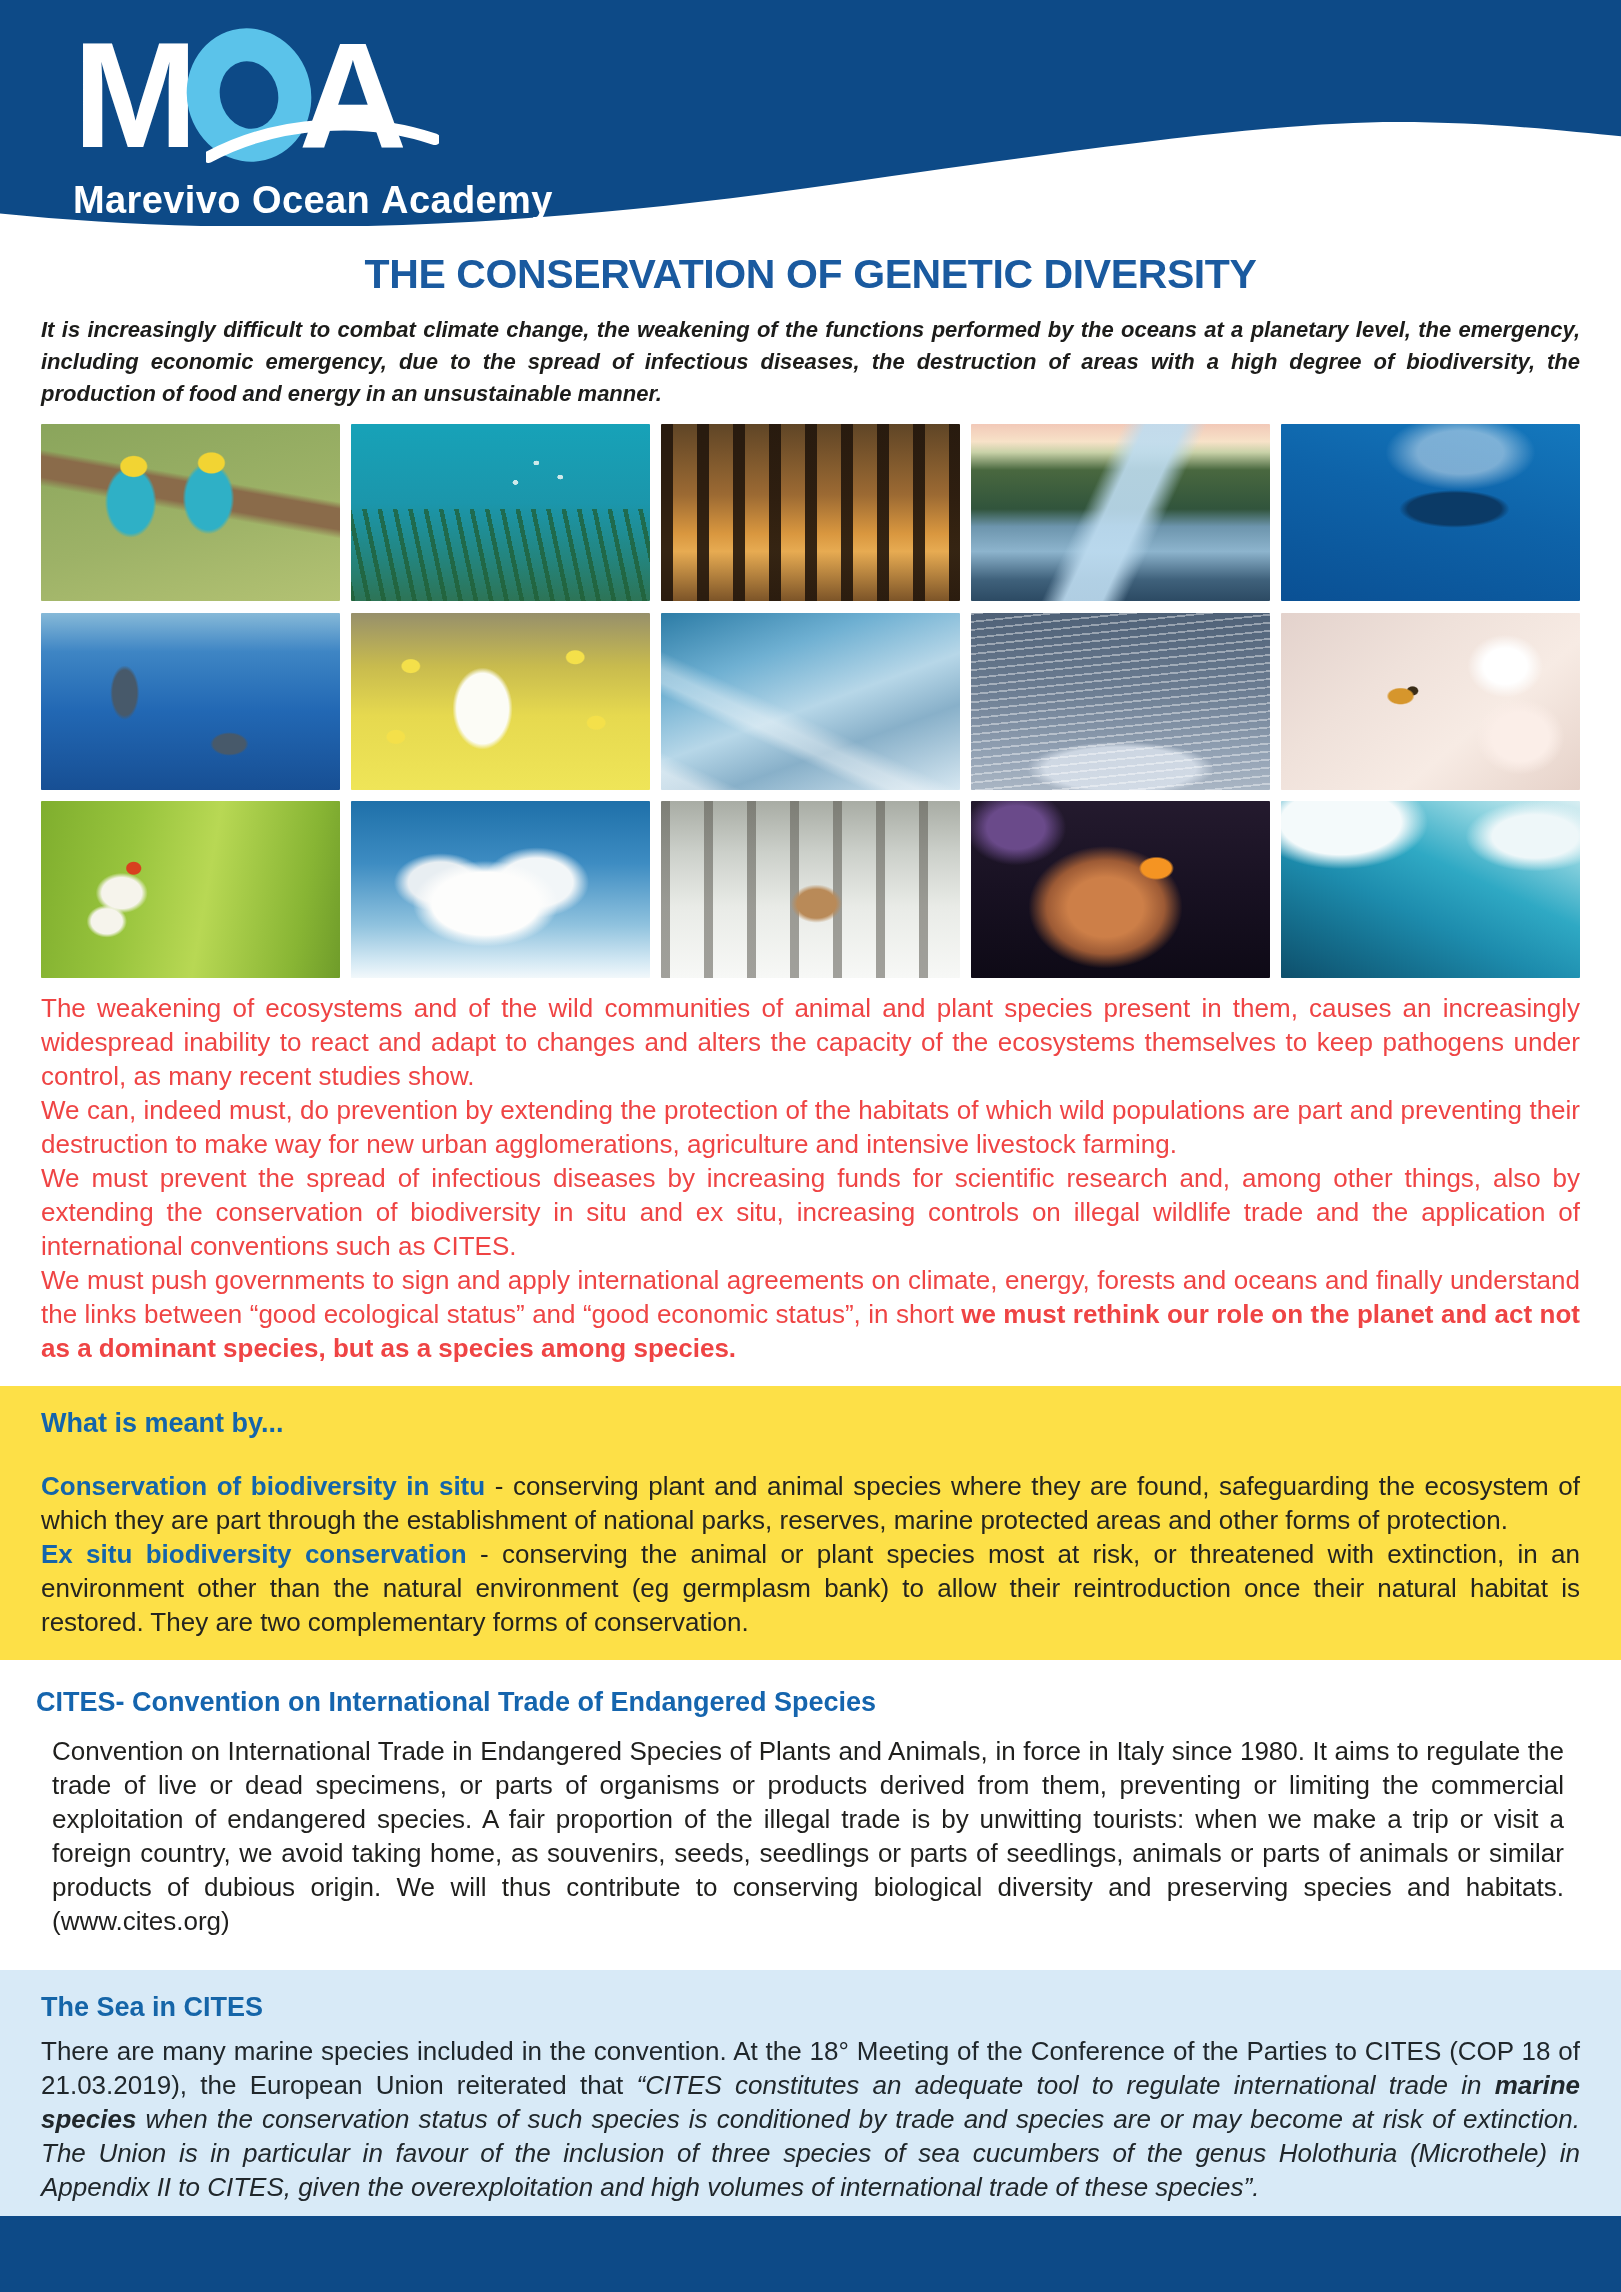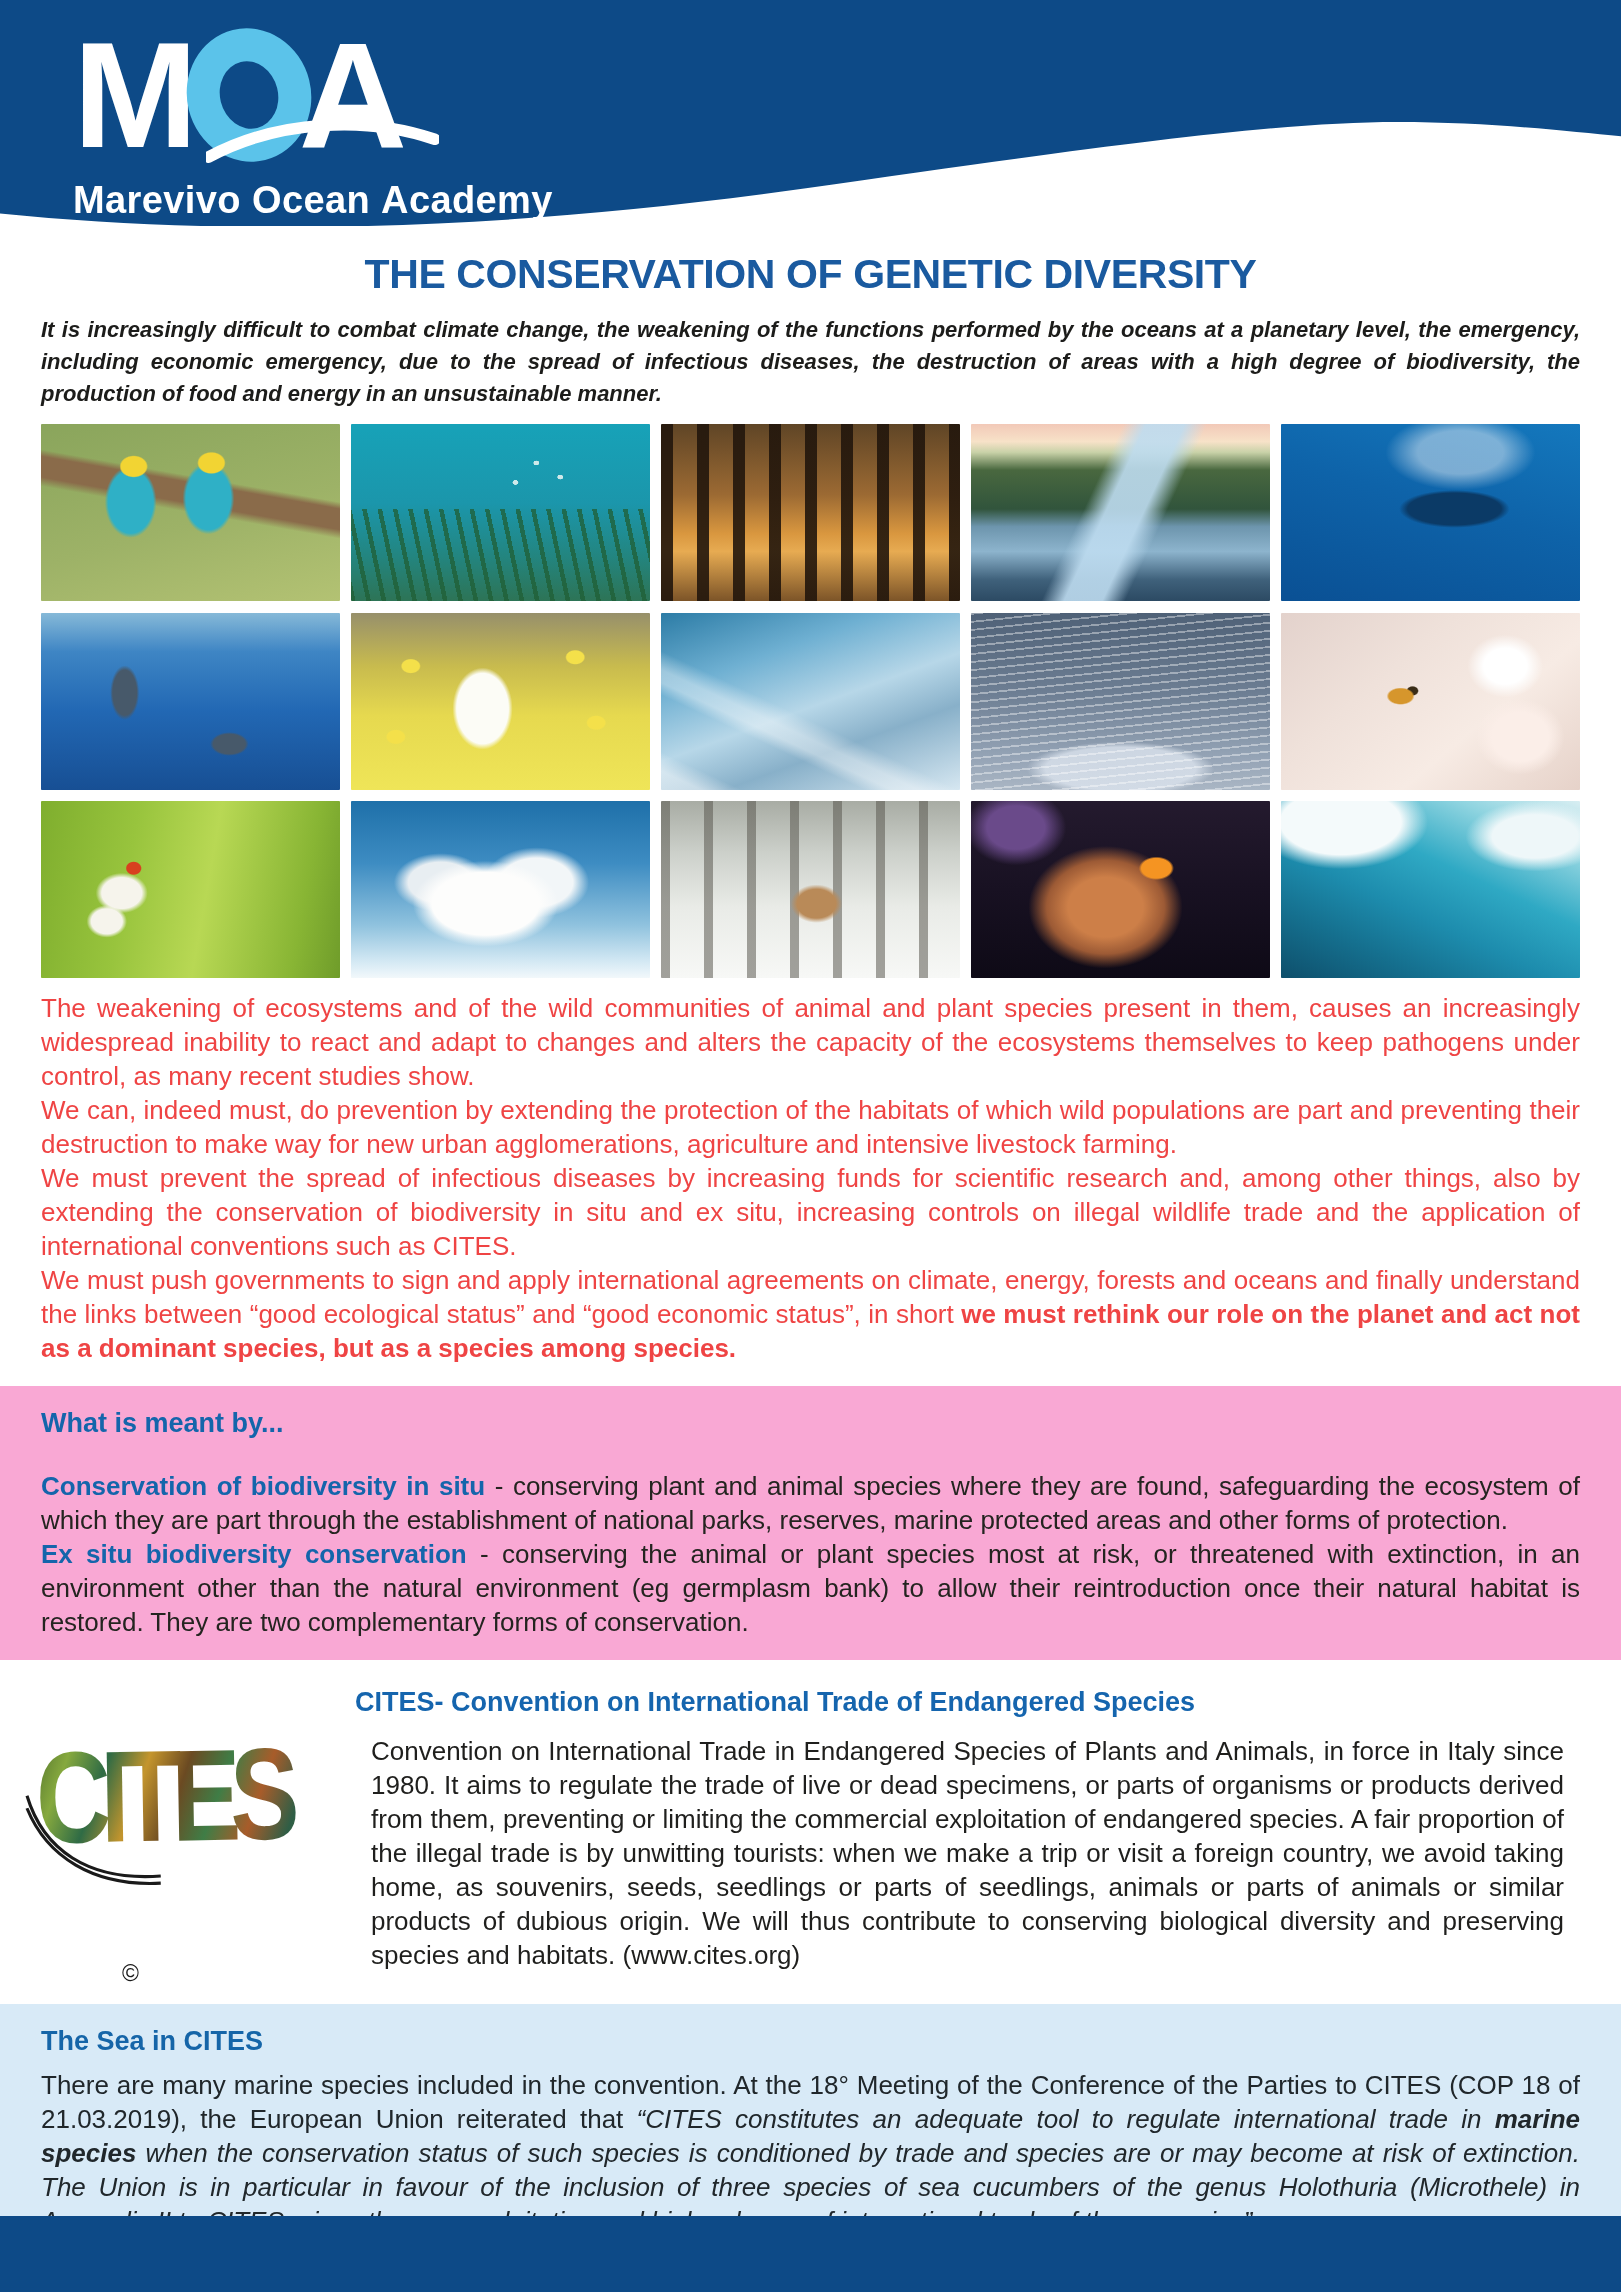--- a/index.html
+++ b/index.html
@@ -95,21 +95,21 @@
     radial-gradient(134px 72px at 20% 12%,#f4fafb 0 45%,transparent 65%),
     radial-gradient(107px 54px at 85% 20%,#eef7f9 0 40%,transparent 65%),
     linear-gradient(205deg,#d8eef2 0%,#8fd4e0 18%,#2fa9c4 40%,#1d8cad 60%,#15708f 78%,#0e4f6b 100%);}
 
   
   .body-text{margin:12.5px 41px 0;color:#ef4444;font-size:26px;line-height:34px;text-align:justify;}
   .body-text p{margin:0;}
   .body-text .strong{font-weight:700;}
 
   
-  .what-box{margin-top:21.5px;background:#f9a8d4;padding:21.5px 41px 21.5px;}
+  .what-box{margin-top:21.5px;background:#fde047;padding:21.5px 41px 21.5px;}
   .what-box h2{margin:0 0 30px;color:#1465ab;font-size:27px;font-weight:700;}
   .what-box p{margin:0;color:#242420;font-size:26px;line-height:34px;text-align:justify;}
   .term{color:#1465ab;font-weight:700;}
 
   
   .cites{display:flex;gap:23px;padding:27px 41px 16px 36px;}
   .cites-logo{position:relative;width:296px;flex:0 0 296px;}
   .cites-word{margin-top:59px;font-size:104px;line-height:1;font-weight:800;letter-spacing:-10.7px;transform:rotate(-1deg) scaleY(1.25);transform-origin:left center;
     background:linear-gradient(115deg,#4a6b2a 0%,#86a93e 12%,#2f6b45 24%,#c4952d 36%,#6b4a22 48%,#3f7d46 60%,#a85c2a 72%,#2e5e46 84%,#7a8c3a 100%);
     -webkit-background-clip:text;background-clip:text;color:transparent;}
@@ -184,28 +184,20 @@
     <p><span>We must push governments to sign and apply international agreements on climate, energy, forests and oceans and finally understand the links between “good ecological status” and “good economic status”, in short </span><span class="strong">we must rethink our role on the planet and act not as a dominant species, but as a species among species.</span></p>
   </div>
 
   <div class="what-box">
     <h2>What is meant by...</h2>
     <p><span class="term">Conservation of biodiversity in situ</span><span> - conserving plant and animal species where they are found, safeguarding the ecosystem of which they are part through the establishment of national parks, reserves, marine protected areas and other forms of protection.</span></p>
     <p><span class="term">Ex situ biodiversity conservation</span><span> - conserving the animal or plant species most at risk, or threatened with extinction, in an environment other than the natural environment (eg germplasm bank) to allow their reintroduction once their natural habitat is restored. They are two complementary forms of conservation.</span></p>
   </div>
 
   <div class="cites">
-    <div class="cites-logo">
-      <svg class="cites-swoosh" width="152" height="107" viewBox="0 0 170 120">
-        <path d="M2,2 C20,62 70,98 152,92" stroke="#1a1a1a" stroke-width="3.5" fill="none"></path>
-        <path d="M2,16 C24,70 76,104 152,100" stroke="#1a1a1a" stroke-width="3.5" fill="none"></path>
-      </svg>
-      <div class="cites-word">CITES</div>
-      <div class="cites-copy">©</div>
-    </div>
     <div class="cites-text">
       <h3>CITES- Convention on International Trade of Endangered Species</h3>
       <p>Convention on International Trade in Endangered Species of Plants and Animals, in force in Italy since 1980. It aims to regulate the trade of live or dead specimens, or parts of organisms or products derived from them, preventing or limiting the commercial exploitation of endangered species. A fair proportion of the illegal trade is by unwitting tourists: when we make a trip or visit a foreign country, we avoid taking home, as souvenirs, seeds, seedlings or parts of seedlings, animals or parts of animals or similar products of dubious origin. We will thus contribute to conserving biological diversity and preserving species and habitats. (www.cites.org)</p>
     </div>
   </div>
 
   <div class="sea-box">
     <h2>The Sea in CITES</h2>
     <p><span>There are many marine species included in the convention. At the 18° Meeting of the Conference of the Parties to CITES (COP 18 of 21.03.2019), the European Union reiterated that </span><span class="q">“CITES constitutes an adequate tool to regulate international trade in </span><span class="qb">marine species</span><span class="q"> when the conservation status of such species is conditioned by trade and species are or may become at risk of extinction. The Union is in particular in favour of the inclusion of three species of sea cucumbers of the genus Holothuria (Microthele) in Appendix II to CITES, given the overexploitation and high volumes of international trade of these species”.</span></p>
   </div>

